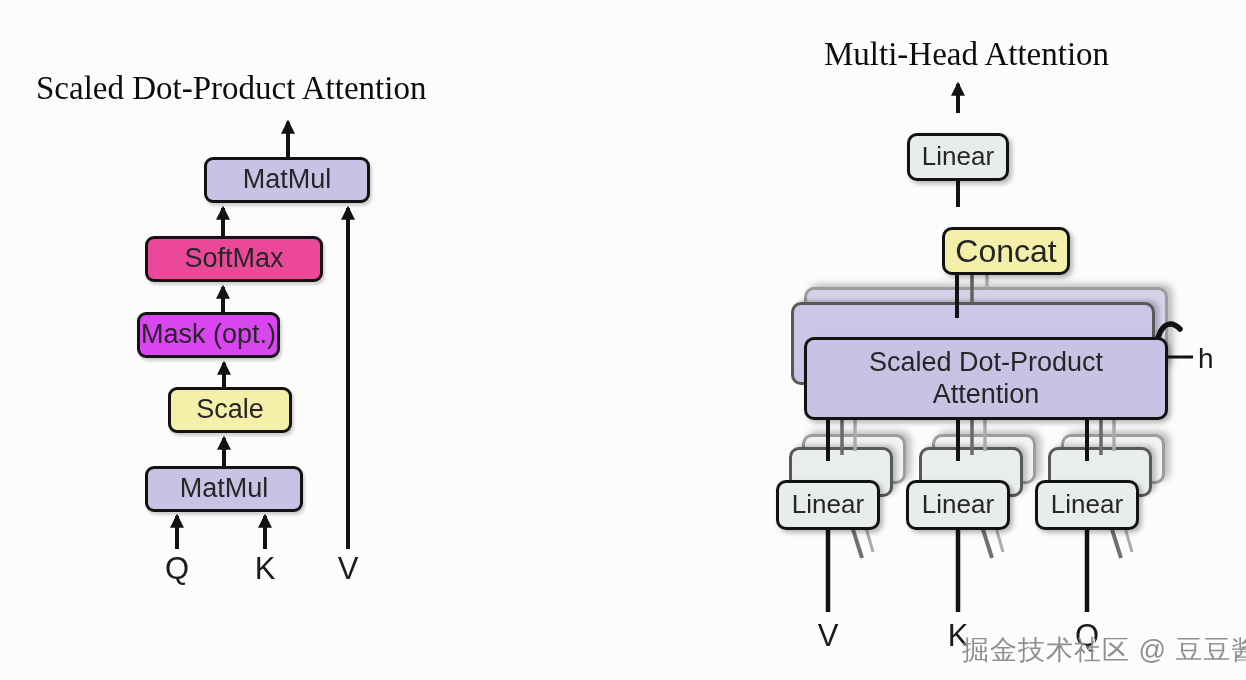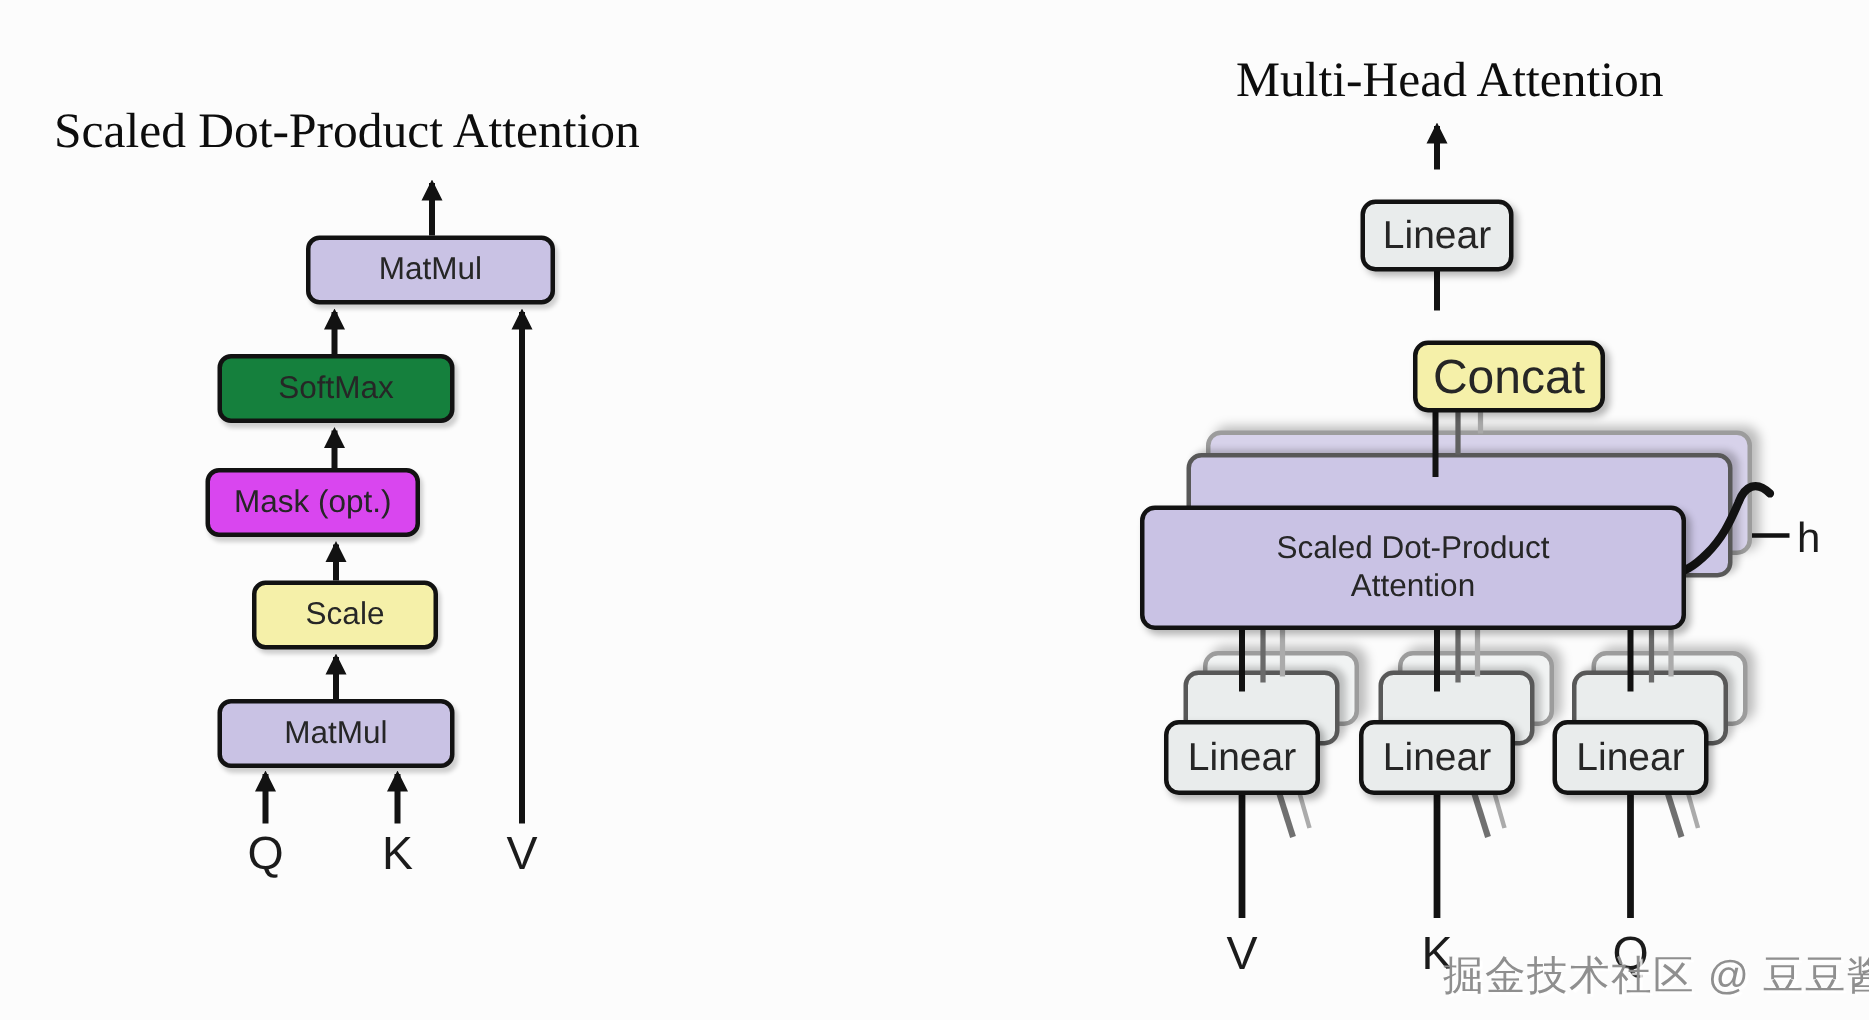--- a/index.html
+++ b/index.html
@@ -9,21 +9,21 @@
     font-family:"Liberation Sans", sans-serif;
   }
   .title {
     position:absolute; font-family:"Liberation Serif", serif;
     font-size:33px; color:#0d0d0d; white-space:nowrap; z-index:4;
   }
   .box {
     position:absolute; box-sizing:border-box; z-index:3;
     border:3px solid #121212; border-radius:9px;
     display:flex; align-items:center; justify-content:center; flex-direction:column;
-    font-size:21px; color:#262626; text-align:center; line-height:1.15;
+    font-size:27px; color:#262626; text-align:center; line-height:1.15;
     box-shadow:2px 3px 3px rgba(0,0,0,0.18);
   }
   .box.r { border-radius:10px; box-shadow:3px 3px 5px rgba(0,0,0,0.28);margin-top:20px; }
   .ghost {
     position:absolute; box-sizing:border-box; border-radius:10px; z-index:1;
   }
   .ghost.mid { border:3px solid #585858; box-shadow:4px -2px 5px rgba(0,0,0,0.22); }
   .ghost.far { border:3px solid #9c9c9c; box-shadow:5px -3px 7px rgba(0,0,0,0.25); }
   .io-label {
     position:absolute; width:64px; text-align:center; z-index:3;
@@ -107,21 +107,21 @@
     <line x1="1121" y1="558" x2="1104" y2="504" stroke="#707070" stroke-width="4"></line>
     <line x1="1132" y1="552" x2="1116" y2="496" stroke="#ababab" stroke-width="3"></line>
 
     <path d="M 1180 329 C 1171 320 1163 324 1159 335 C 1153 349 1148 359 1138 369 C 1130 377 1121 383 1113 382 C 1107 381 1106 375 1110 371" fill="none" stroke="#121212" stroke-width="5.5" stroke-linecap="round"></path>
     <line x1="1168" y1="357" x2="1193" y2="357" stroke="#121212" stroke-width="3"></line>
   </svg>
 
   <div class="box" style="left: 204px; top: 157px; width: 166px; height: 46px; background-color: rgb(201, 194, 228);">
     <span>MatMul</span>
   </div>
-  <div class="box" style="left: 145px; top: 236px; width: 158px; height: 46px; background-color: #15803d;">
+  <div class="box" style="left: 145px; top: 236px; width: 178px; height: 46px; background-color: #ec4899;">
     <span>SoftMax</span>
   </div>
   <div class="box" style="left: 137px; top: 312px; width: 143px; height: 46px; background-color: #d946ef;">
     <span>Mask (opt.)</span>
   </div>
   <div class="box" style="left: 168px; top: 387px; width: 124px; height: 46px; background-color: rgb(245, 240, 169);">
     <span>Scale</span>
   </div>
   <div class="box" style="left: 145px; top: 466px; width: 158px; height: 46px; background-color: rgb(201, 194, 228);">
     <span>MatMul</span>
@@ -131,21 +131,21 @@
   <div class="io-label" style="left:233px; top:551px;">K</div>
   <div class="io-label" style="left:316px; top:551px;">V</div>
 
   <div class="box r" style="left: 907px; top: 113px; width: 102px; height: 48px; font-size: 26px; background-color: rgb(233, 236, 236);">
     <span>Linear</span>
   </div>
   <div class="box r" style="left: 942px; top: 207px; width: 128px; height: 48px; font-size: 32px; background-color: rgb(245, 240, 169);">
     <span>Concat</span>
   </div>
 
-  <div class="box r" style="left: 760px; top: 317px; width: 364px; height: 83px; background-color: rgb(201, 194, 228);">
+  <div class="box r" style="left: 804px; top: 317px; width: 364px; height: 83px; background-color: rgb(201, 194, 228);">
     <span>Scaled Dot-Product</span>
     <span>Attention</span>
   </div>
   <div class="h-label" style="left:1198px; top:343px;">h</div>
 
   <div class="box r" style="left: 776px; top: 460px; width: 104px; height: 50px; font-size: 26px; background-color: rgb(233, 236, 236);">
     <span>Linear</span>
   </div>
   <div class="box r" style="left: 906px; top: 460px; width: 104px; height: 50px; font-size: 26px; background-color: rgb(233, 236, 236);">
     <span>Linear</span>

